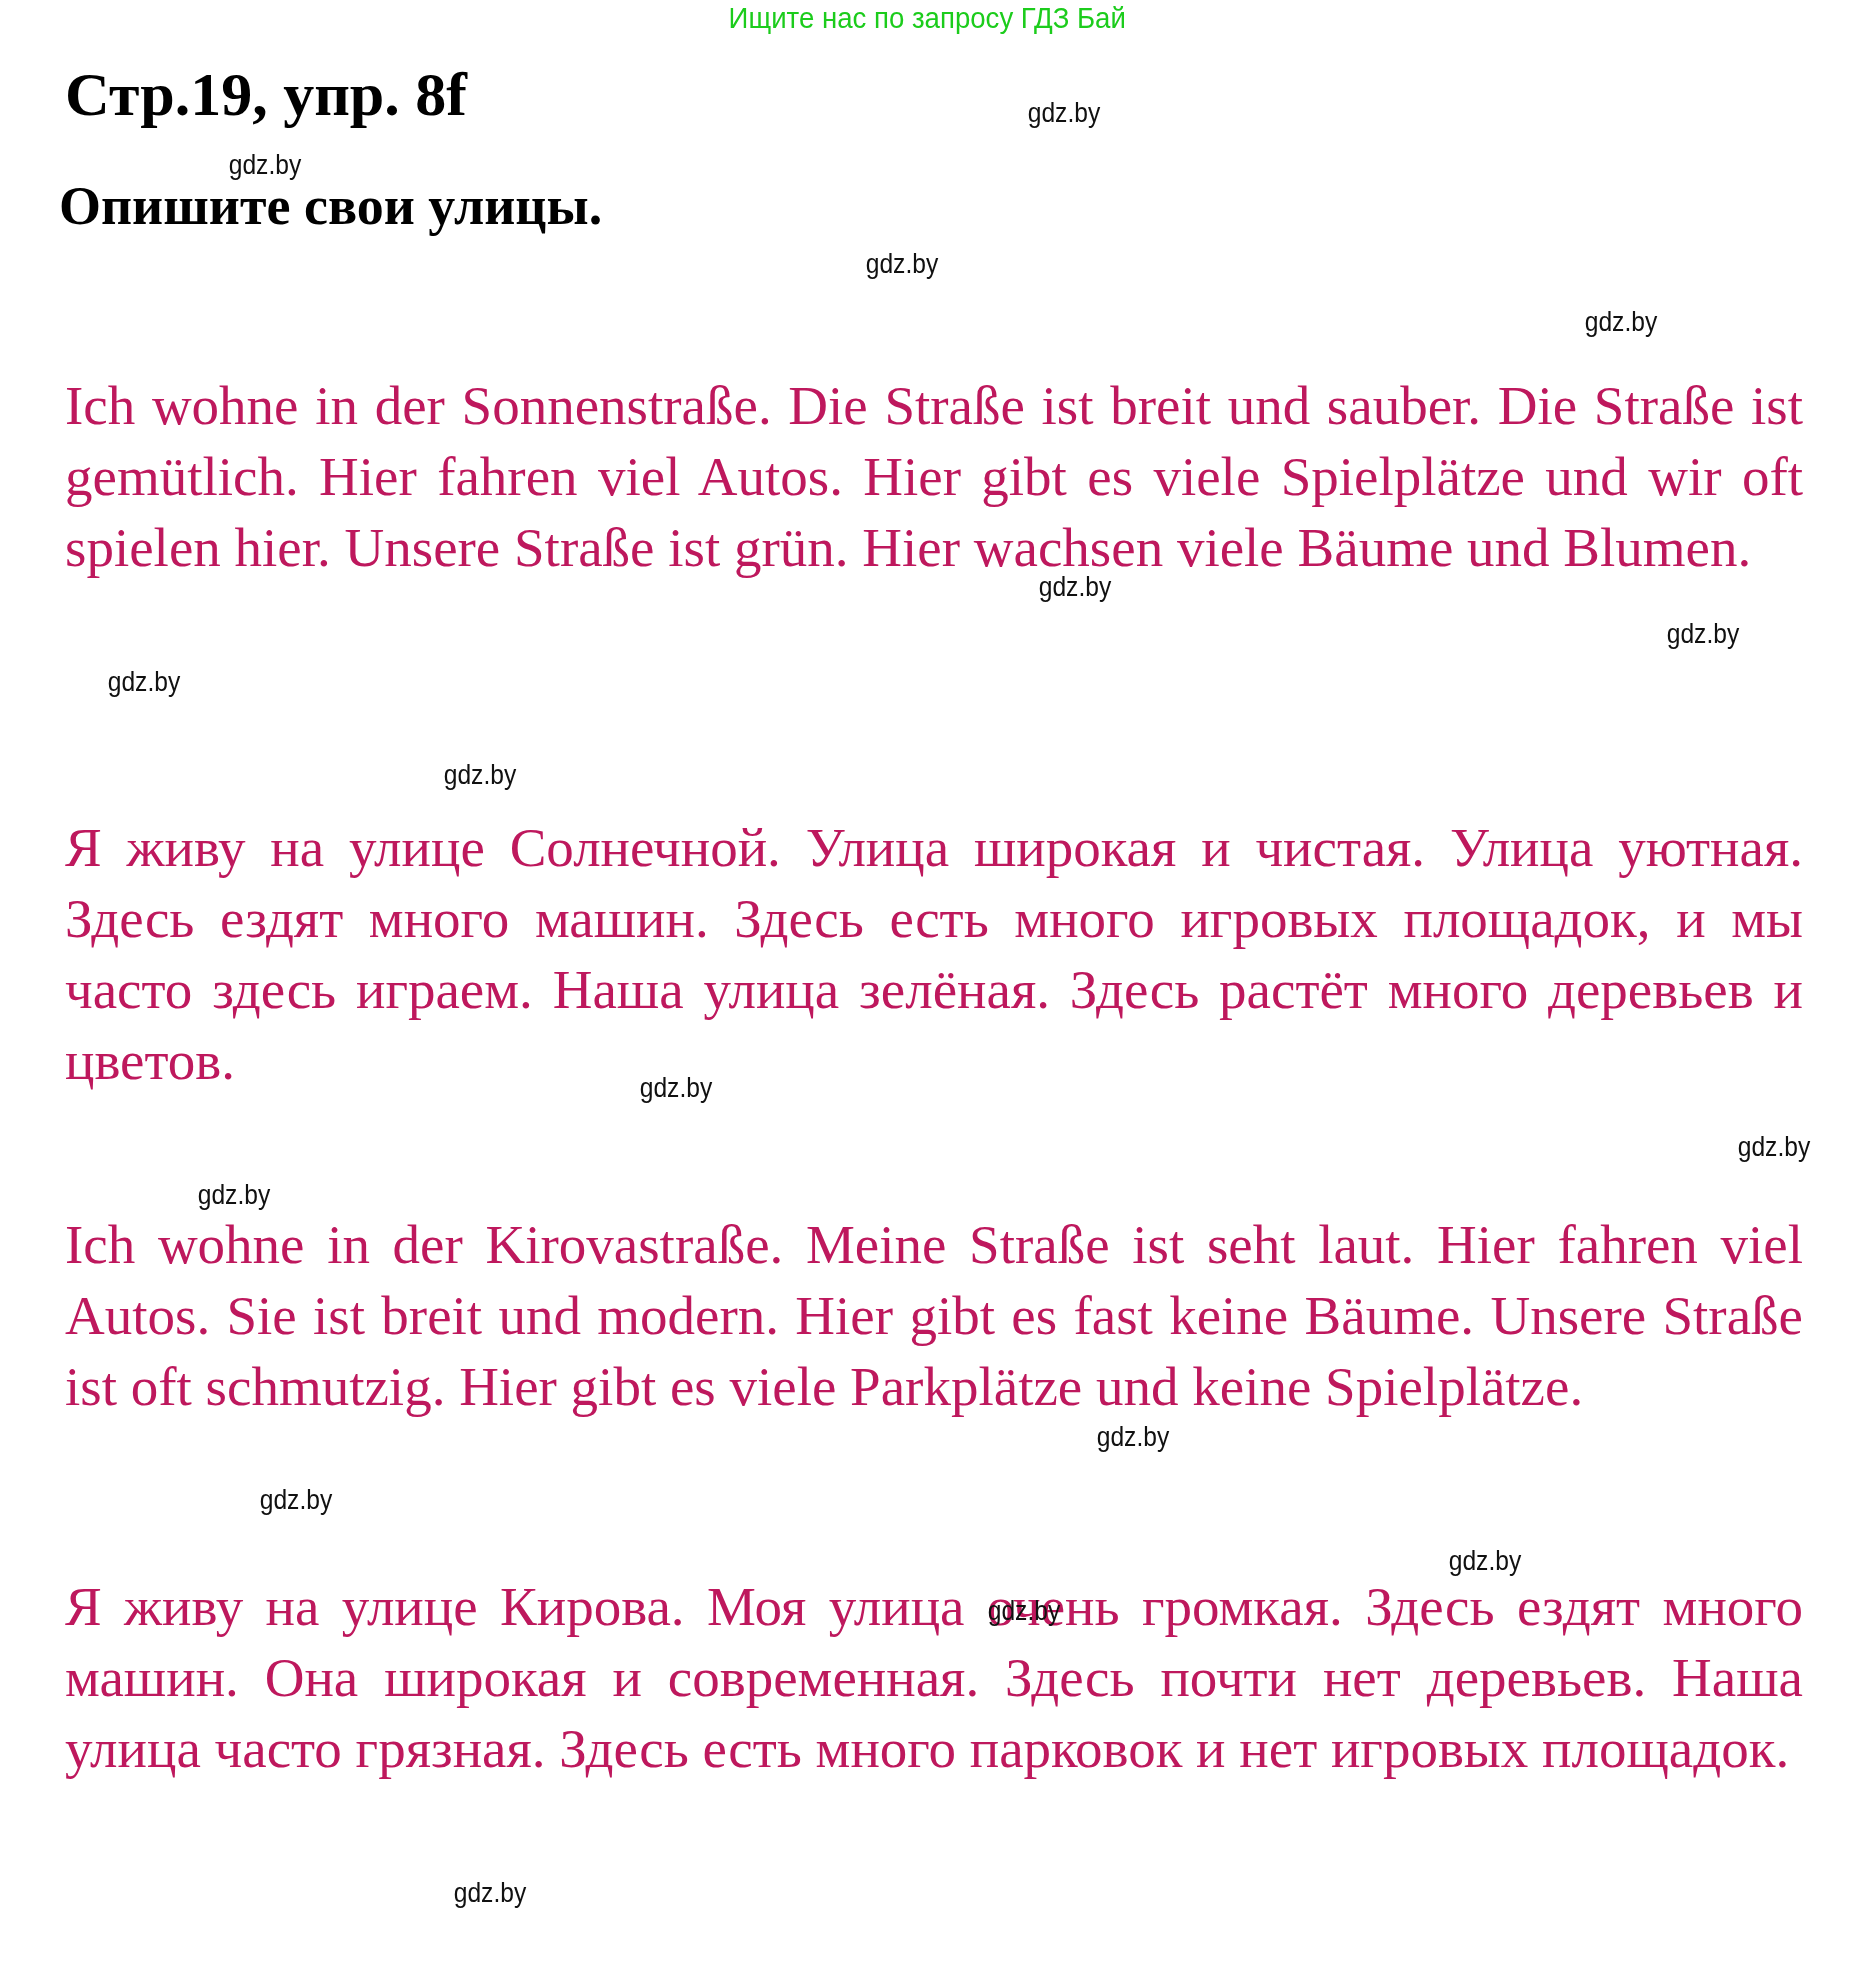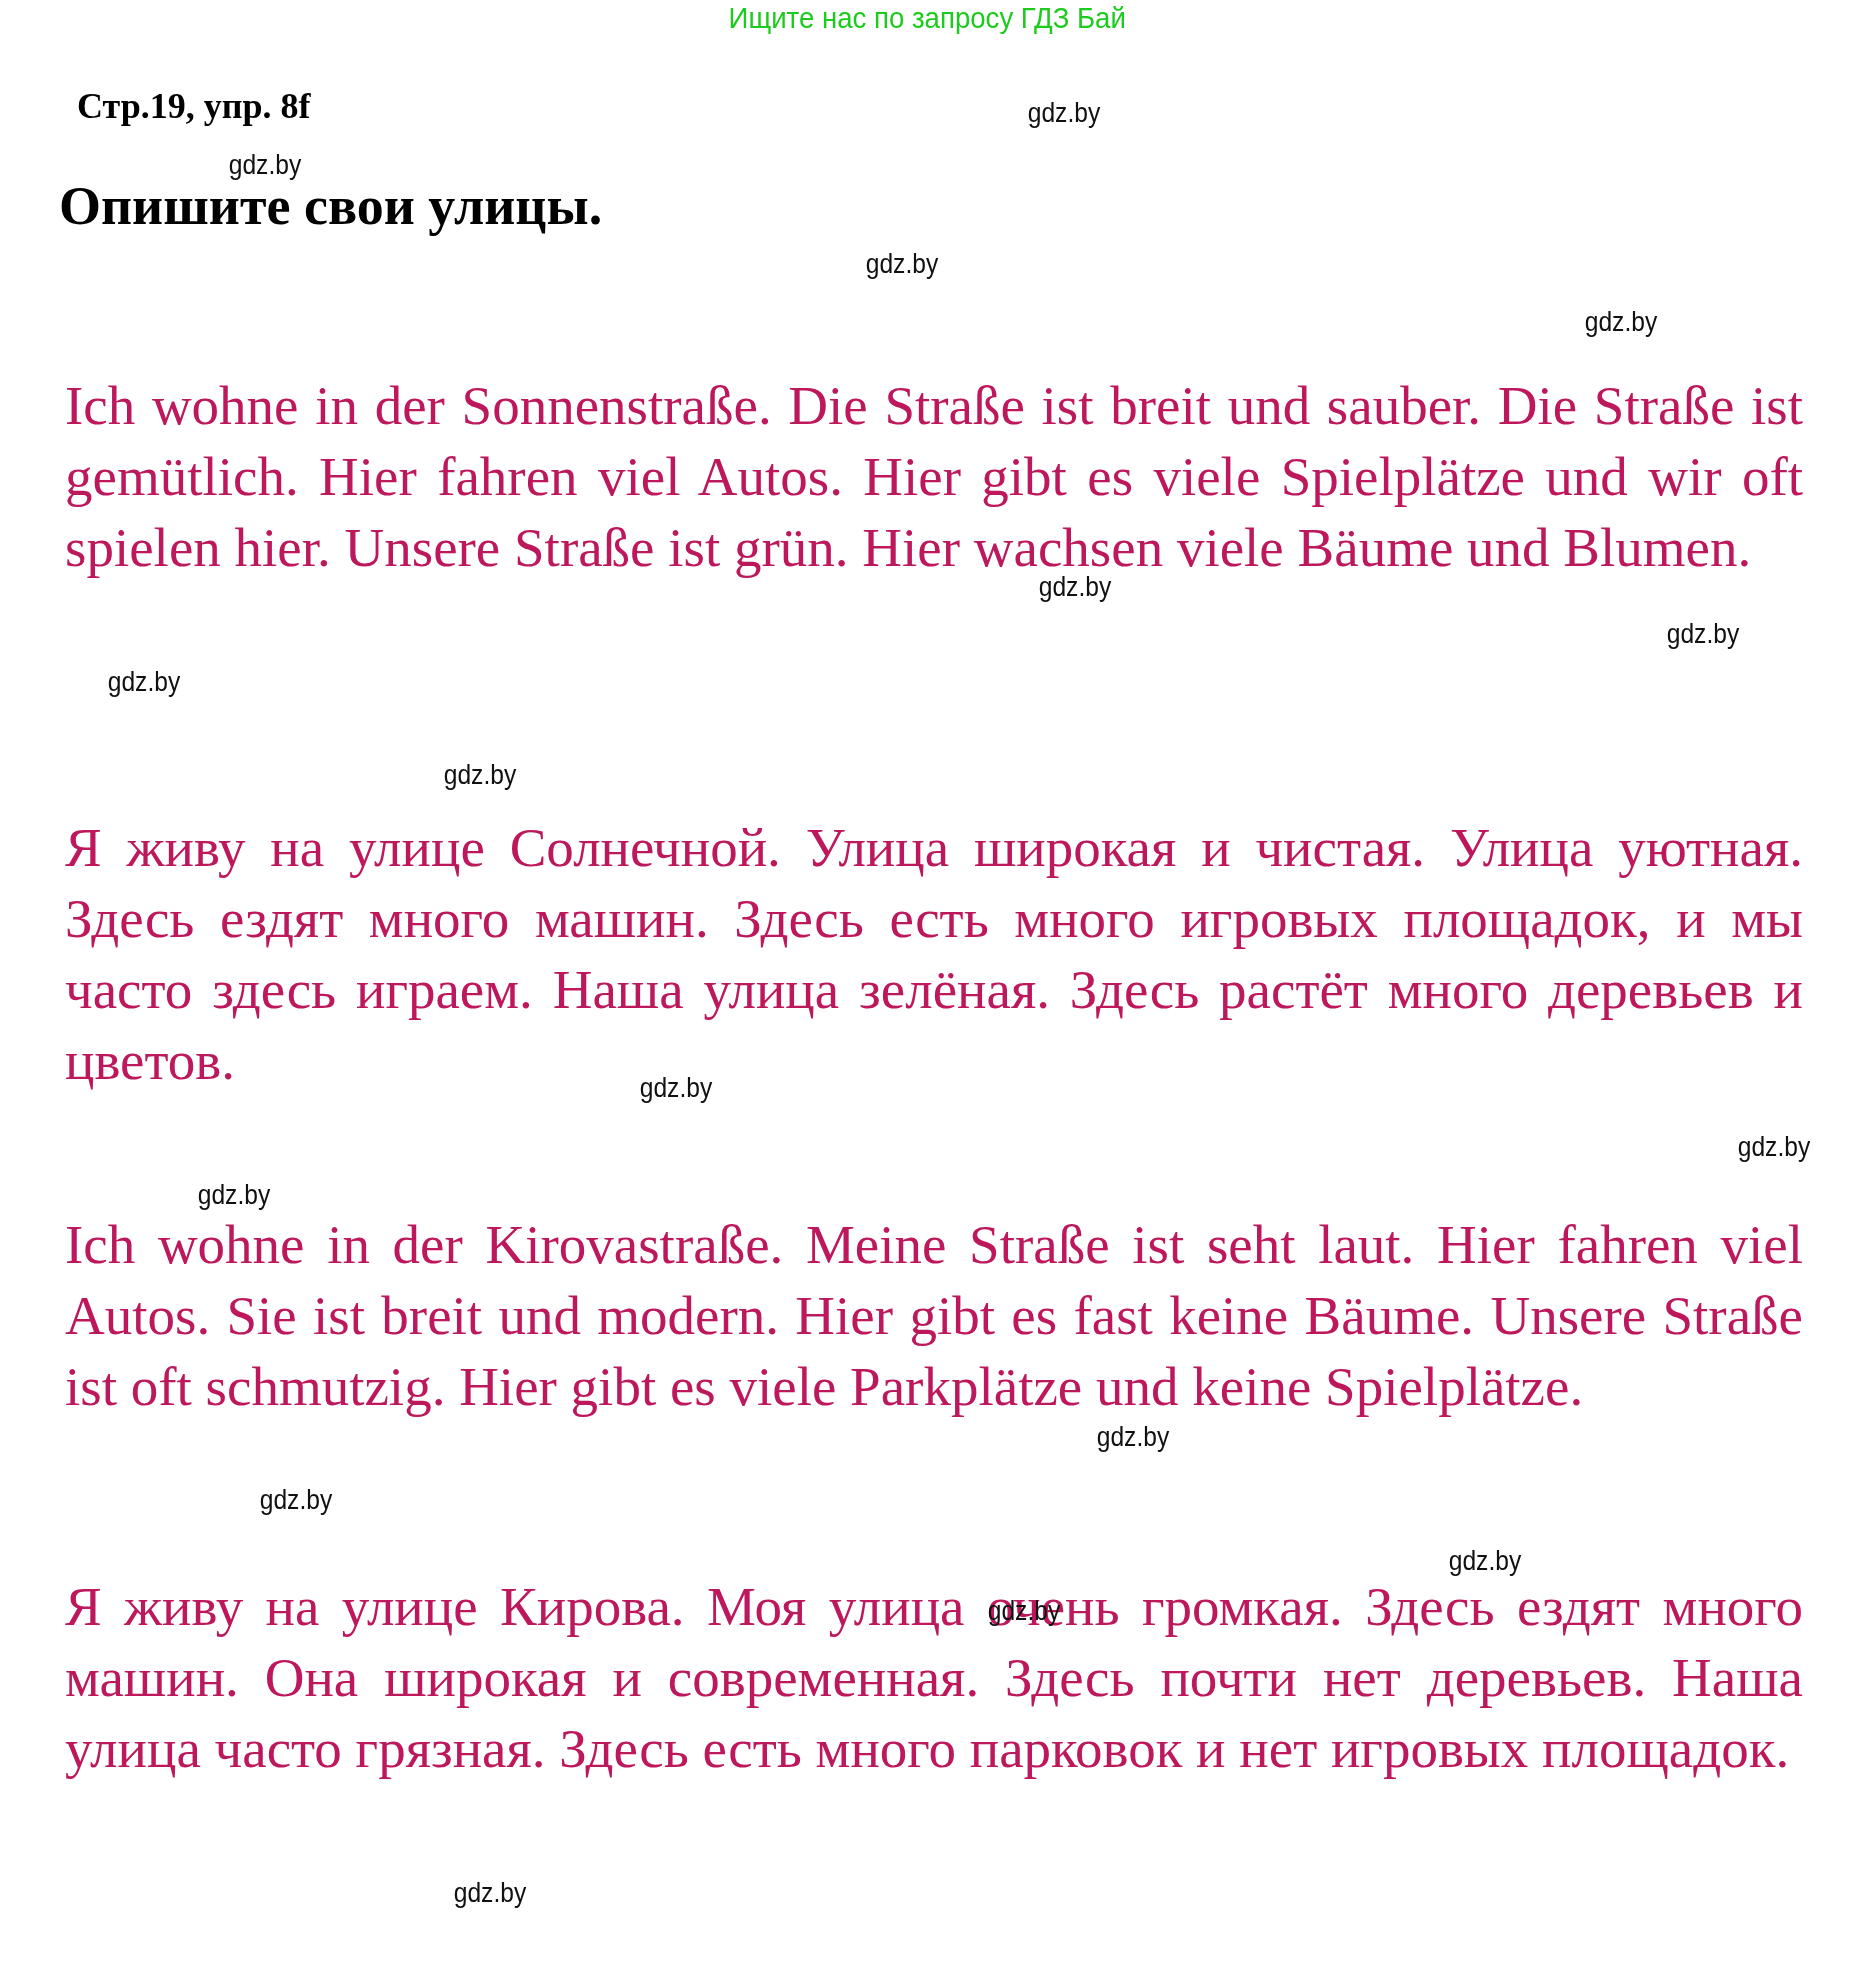--- a/index.html
+++ b/index.html
@@ -25,24 +25,24 @@
     transform-origin: 930px 0;
     transform: scaleX(0.92);
   }
   .banner a {
     text-decoration: none;
   }
   .heading {
     position: absolute;
     left: 65px;
     top: 63px;
-    margin: 12px;
+    margin: 0;
     font-family: "Liberation Serif", serif;
     font-weight: bold;
-    font-size: 36px;
+    font-size: 62px;
     line-height: 63px;
     color: #000;
     white-space: nowrap;
   }
   .subtitle {
     position: absolute;
     left: 51px;
     top: 167px;
     margin: 8px;
     font-family: "Liberation Serif", serif;

